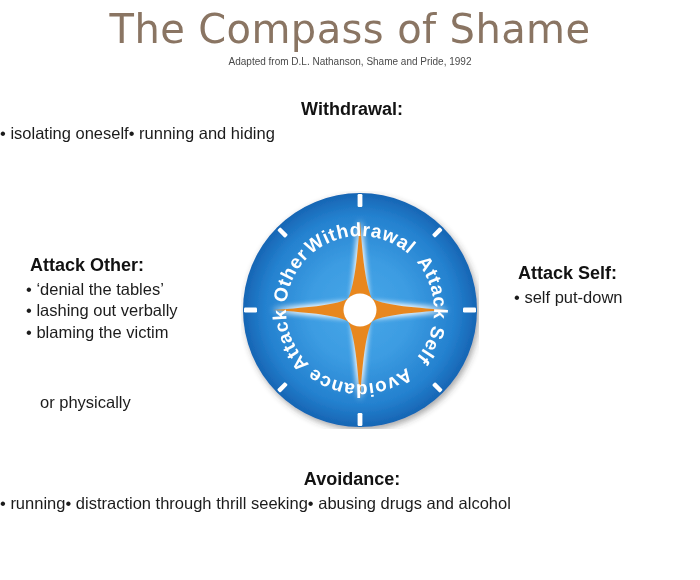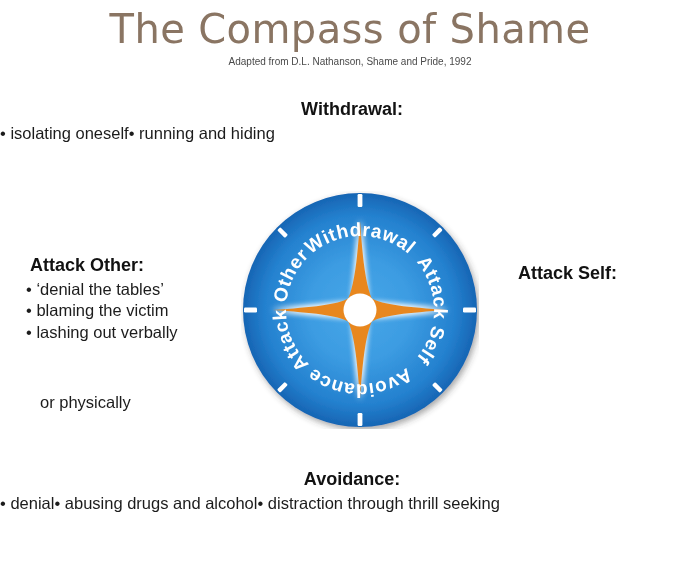--- a/index.html
+++ b/index.html
@@ -221,32 +221,33 @@
   <ul class="quad-list centered-list">
     <li>isolating oneself</li>
     <li>running and hiding</li>
   </ul>
 </div>
 
 <div class="quadrant-block" id="block-attack-other">
   <div class="quad-heading">Attack Other:</div>
   <ul class="quad-list">
     <li>‘denial the tables’</li>
+    <li>lashing out verbally</li>
     <li>blaming the victim</li>
-    <li>lashing out verbally</li>
     <li class="cont">or physically</li>
   </ul>
 </div>
 
 <div class="quadrant-block" id="block-attack-self">
   <div class="quad-heading">Attack Self:</div>
   <ul class="quad-list">
+    <li>self put-down</li>
   </ul>
 </div>
 
 <div class="quadrant-block" id="block-avoidance">
   <div class="quad-heading">Avoidance:</div>
   <ul class="quad-list centered-list">
-    <li>denial</li>
+    <li>running</li>
+    <li>distraction through thrill seeking</li>
     <li>abusing drugs and alcohol</li>
-    <li>distraction through thrill seeking</li>
   </ul>
 </div>
 
 </body></html>

